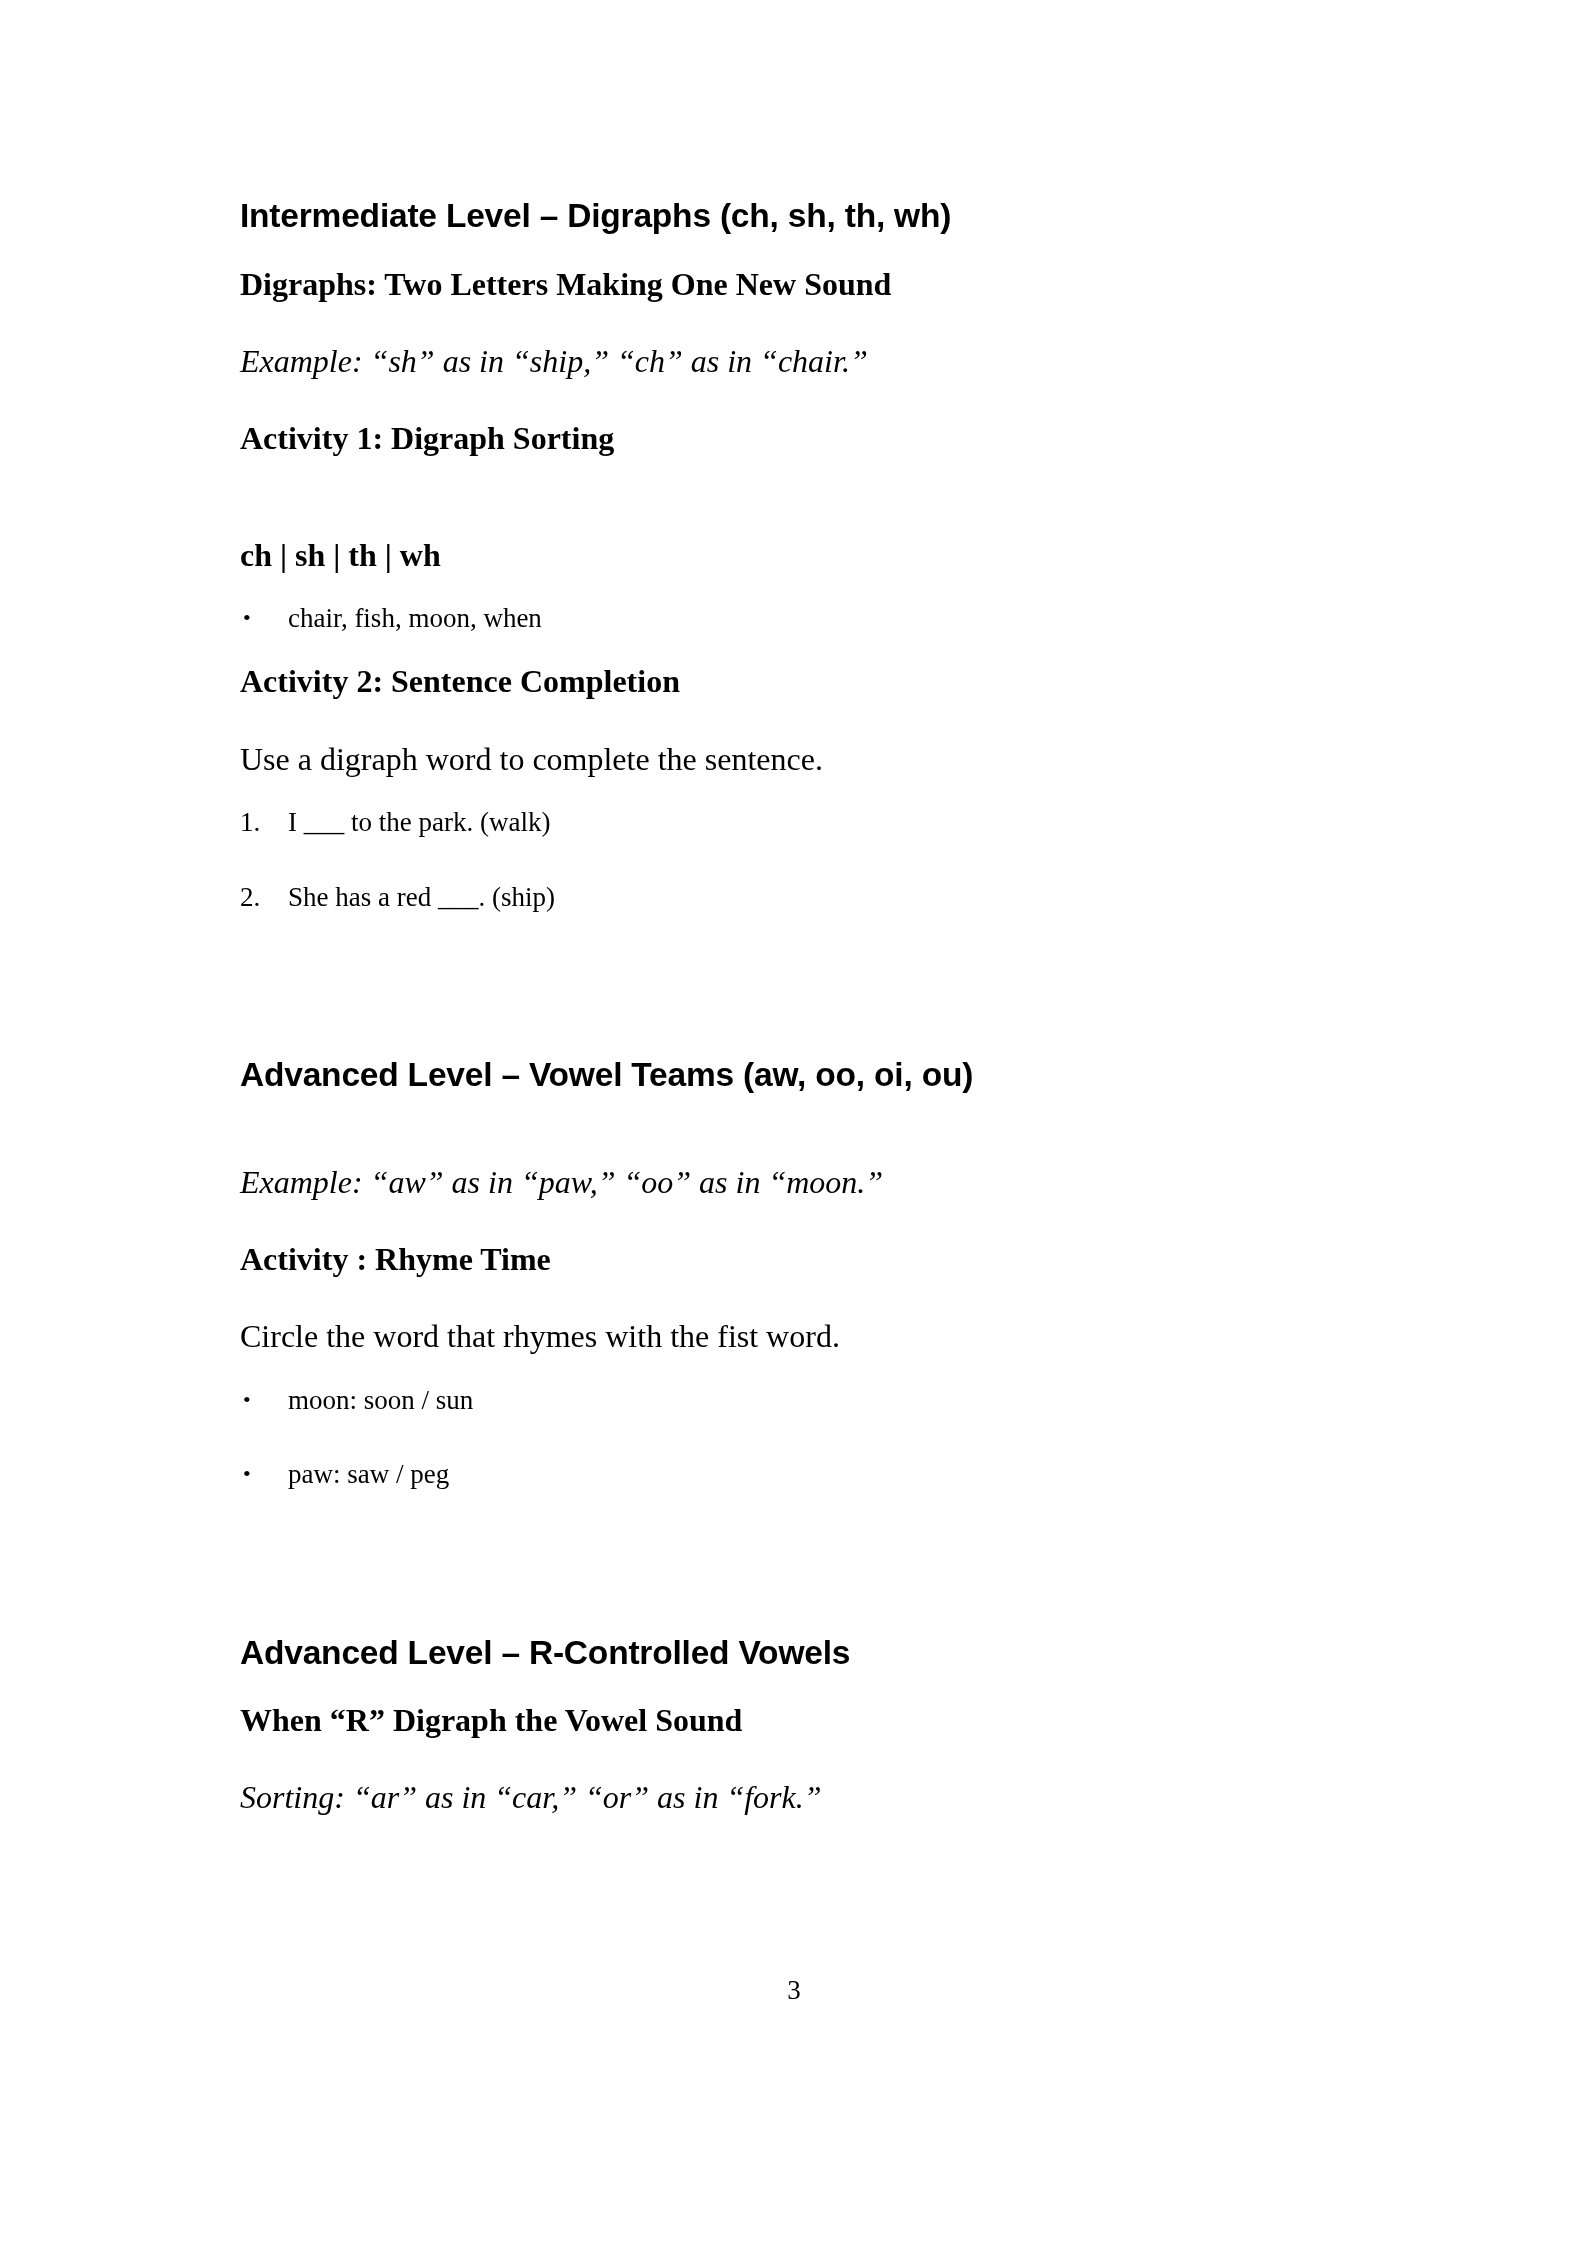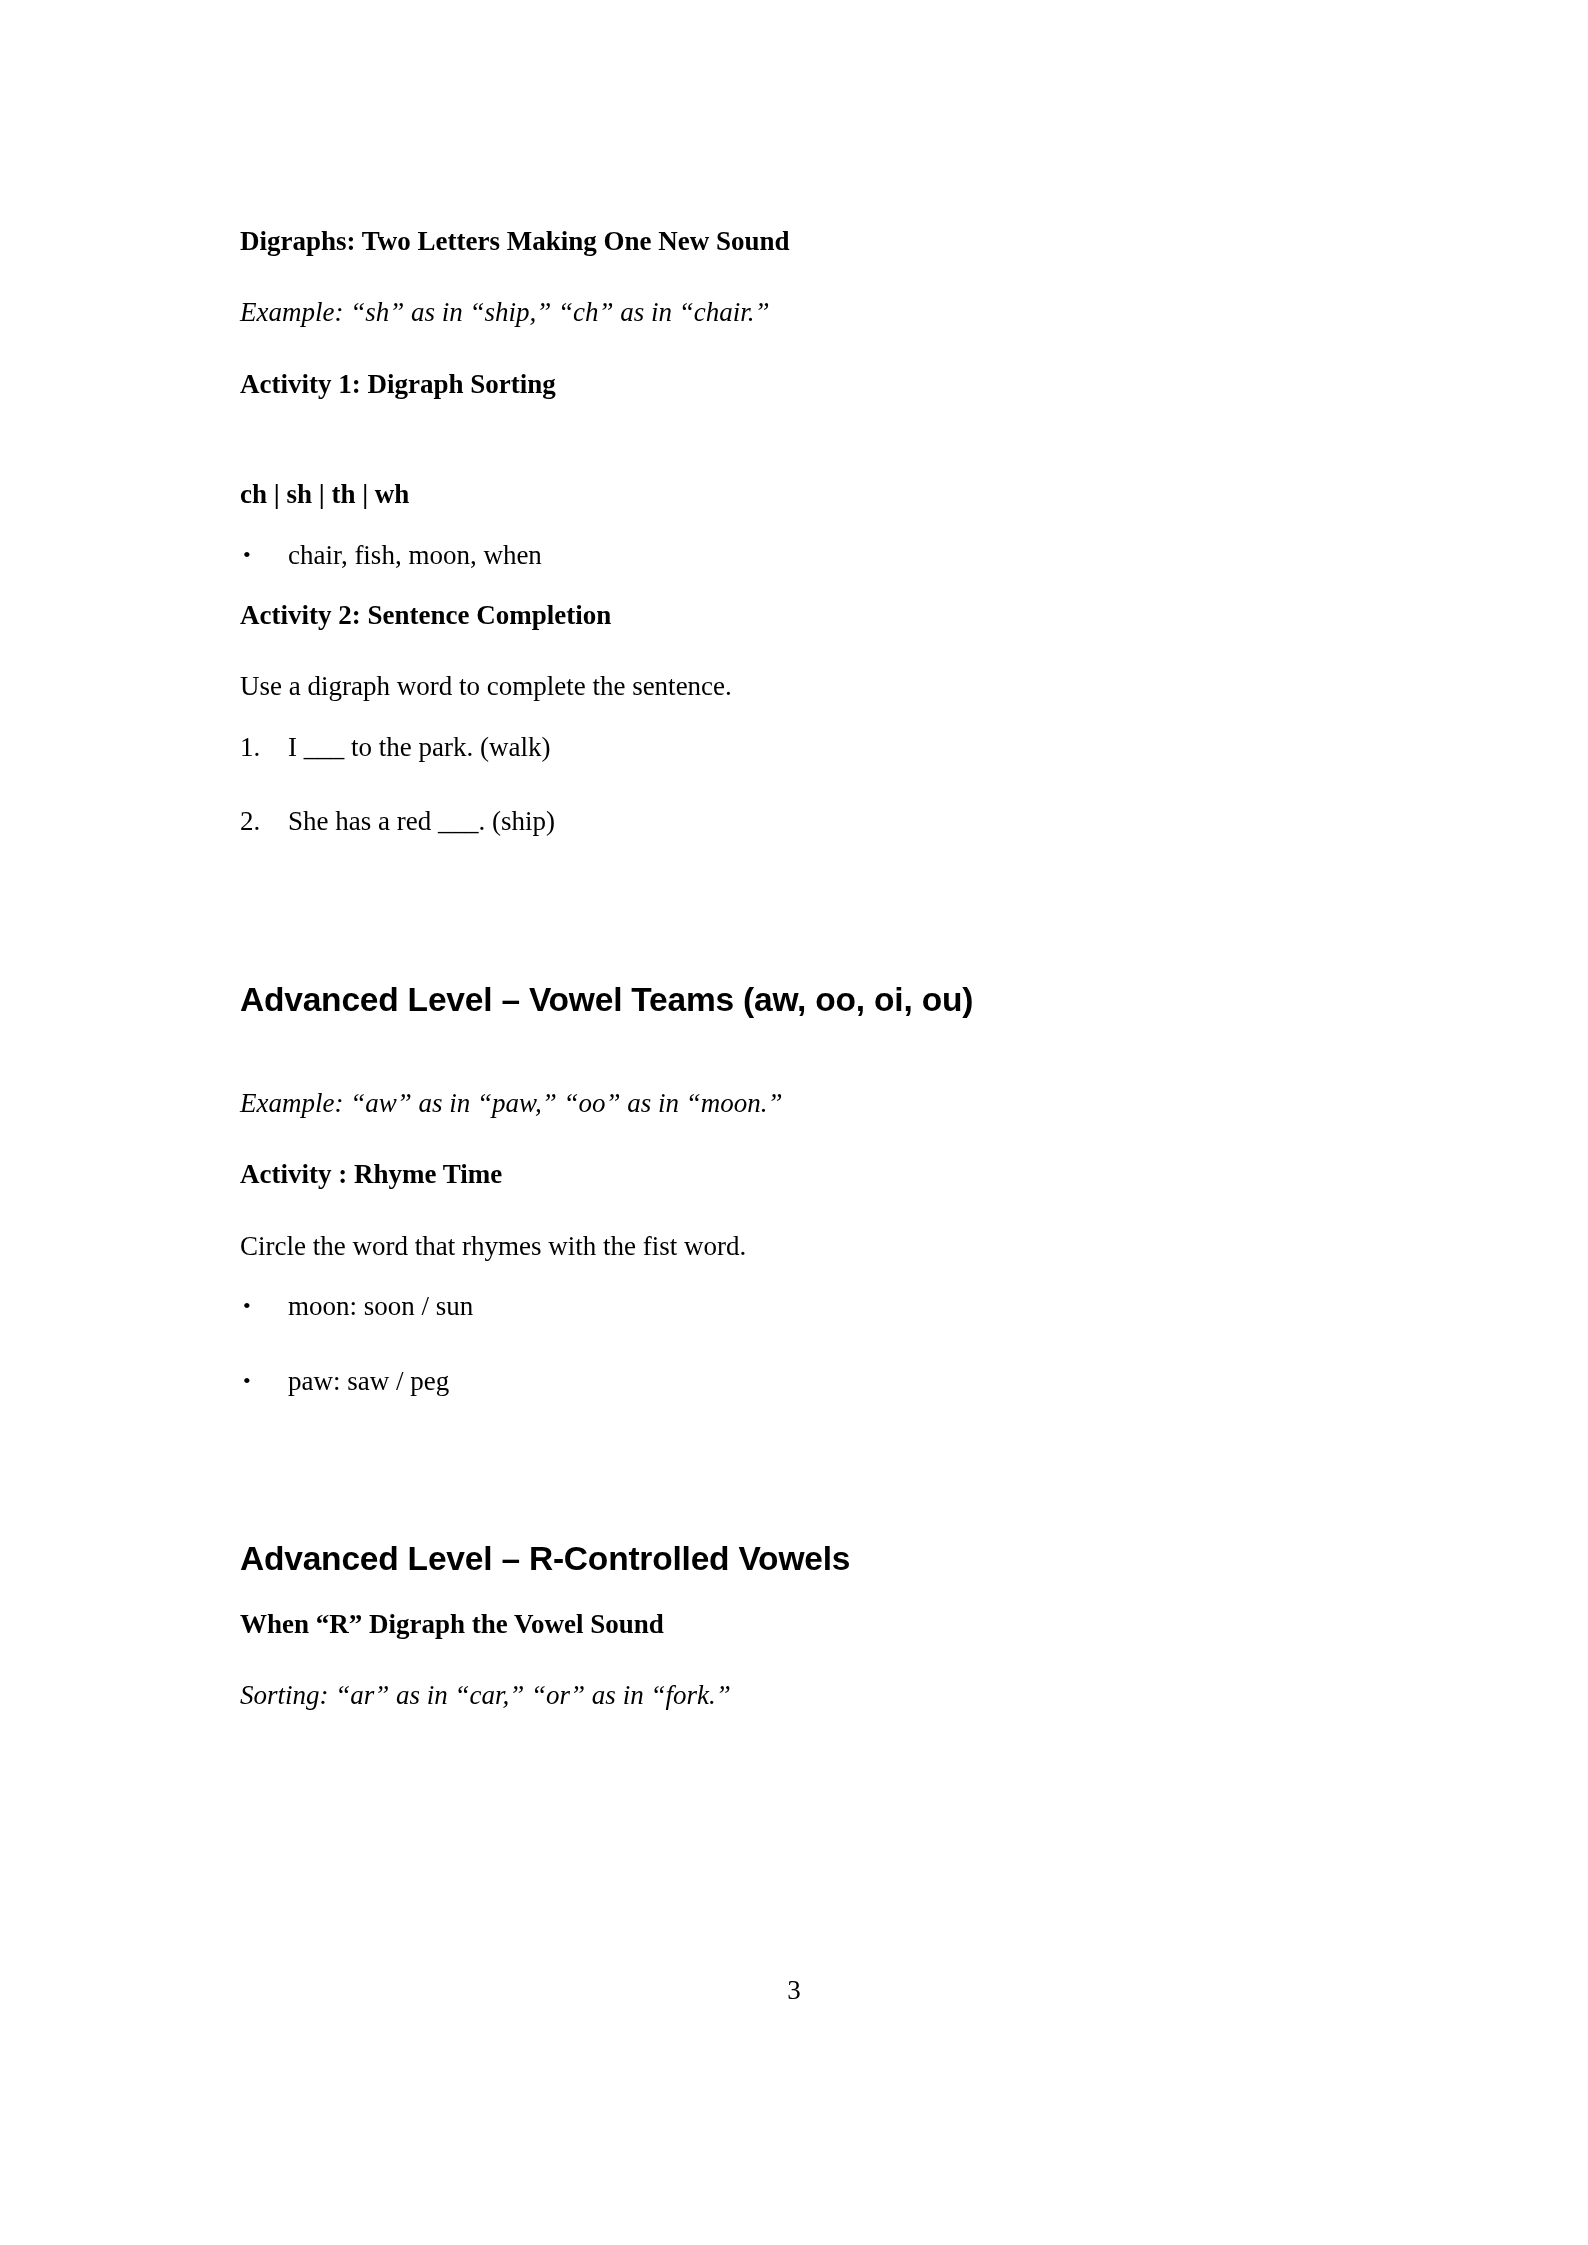--- a/index.html
+++ b/index.html
@@ -40,21 +40,21 @@
     line-height: 1.18;
     letter-spacing: -0.2px;
     color: #000000;
     margin: 0;
     padding: 0;
   }
 
   
   .para {
     font-family: "Liberation Serif", "DejaVu Serif", serif;
-    font-size: 27px;
+    font-size: 32px;
     line-height: 1.2;
     color: #000000;
     margin: 0;
     padding: 0;
   }
   .para.bold   { font-weight: bold; }
   .para.italic { font-style: italic; }
 
   
   .sp-after-heading { height: 29px; }
@@ -120,20 +120,21 @@
     color: #000000;
   }
 </style>
 </head>
 <body>
 
 <div class="page">
 
   <div class="content">
 
+    <h1 class="section-heading">Intermediate Level – Digraphs (ch, sh, th, wh)</h1>
 
     <div class="sp-after-heading"></div>
 
     <p class="para bold">Digraphs: Two Letters Making One New Sound</p>
 
     <div class="sp-para"></div>
 
     <p class="para italic">Example: “sh” as in “ship,” “ch” as in “chair.”</p>
 
     <div class="sp-para"></div>

